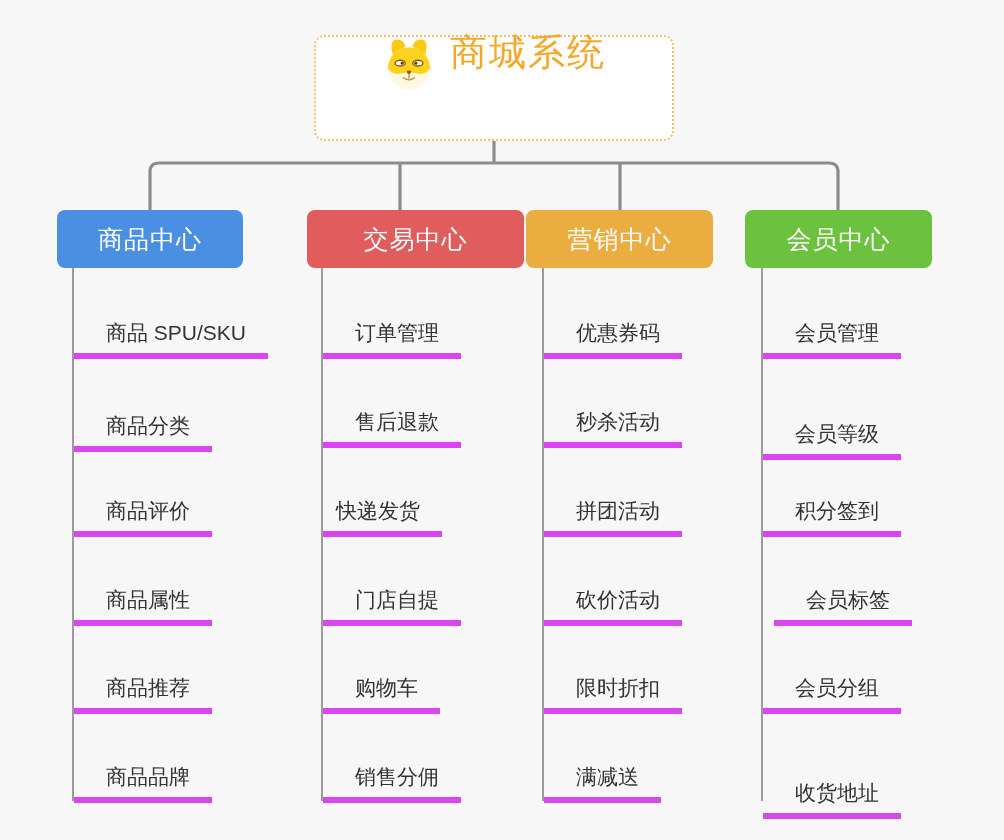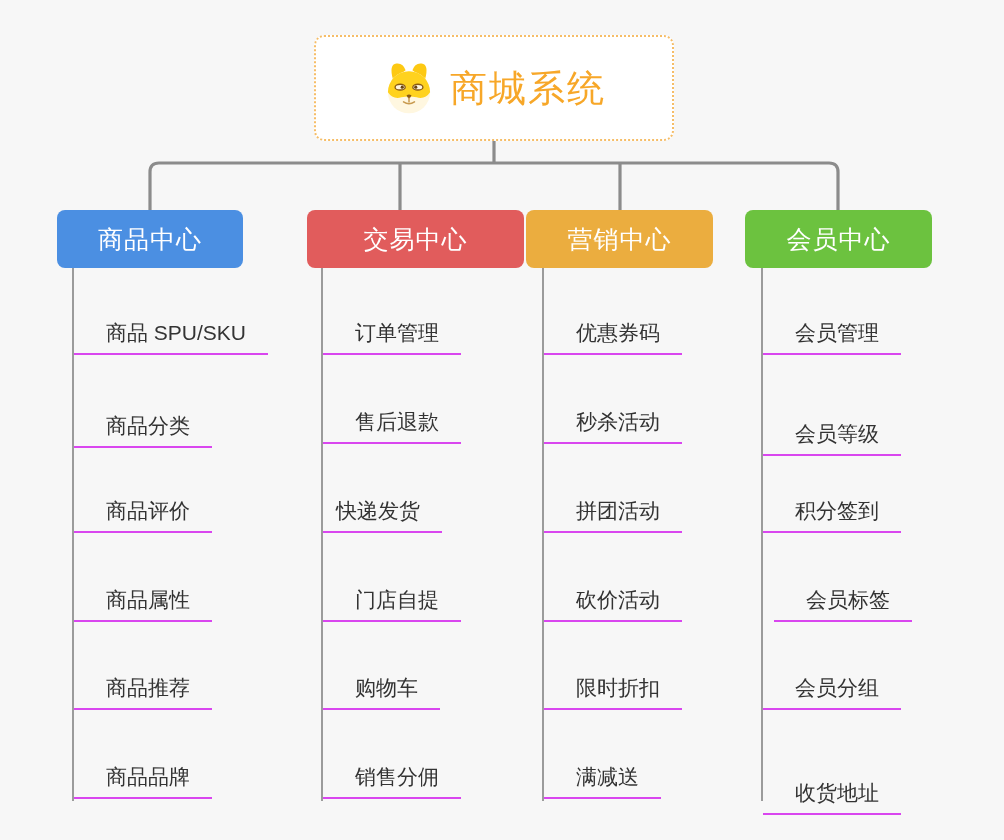--- a/index.html
+++ b/index.html
@@ -9,22 +9,23 @@
     font-family:"Liberation Sans","DejaVu Sans",sans-serif;
     position:relative;
   }
   .canvas{position:absolute;inset:0;}
   svg.connectors{position:absolute;left:0;top:0;pointer-events:none;}
 
   .root-node{
     position:absolute;left:314px;top:35px;width:360px;height:106px;
     background:#ffffff;border:2px dotted #f6bd67;border-radius:10px;
     box-sizing:border-box;
-    display:flex;align-items:center;justify-content:center;gap:14px;
+    display:flex;align-items:flex-start;justify-content:center;gap:14px;
     cursor:pointer;
+    font-family:Liberation Mono, monospace;
   }
   .root-label{
     font-size:37px;font-weight:500;color:#f7a728;letter-spacing:2px;
     line-height:1;white-space:nowrap;
   }
   .doge{width:54px;height:54px;flex:0 0 auto;}
 
   .branch-node{
     position:absolute;top:210px;height:58px;border-radius:8px;
     display:flex;align-items:center;justify-content:center;
@@ -32,21 +33,21 @@
     cursor:pointer;
   }
   .col{
     position:absolute;top:268px;height:533px;
     border-left:2px solid #9b9b9b;box-sizing:border-box;
   }
   .leaf{
     position:absolute;left:0;
     width:max-content;box-sizing:content-box;
     padding:0 22px 6px 32px;
-    border-bottom:2px solid #d946ef;
+    border-bottom:6px solid #d946ef;
     font-size:21px;line-height:28px;color:#333333;white-space:nowrap;
     cursor:pointer;
   }
 </style>
 </head>
 <body>
 
 <div class="canvas">
 
   <svg class="connectors" width="1004" height="840" viewBox="0 0 1004 840">

